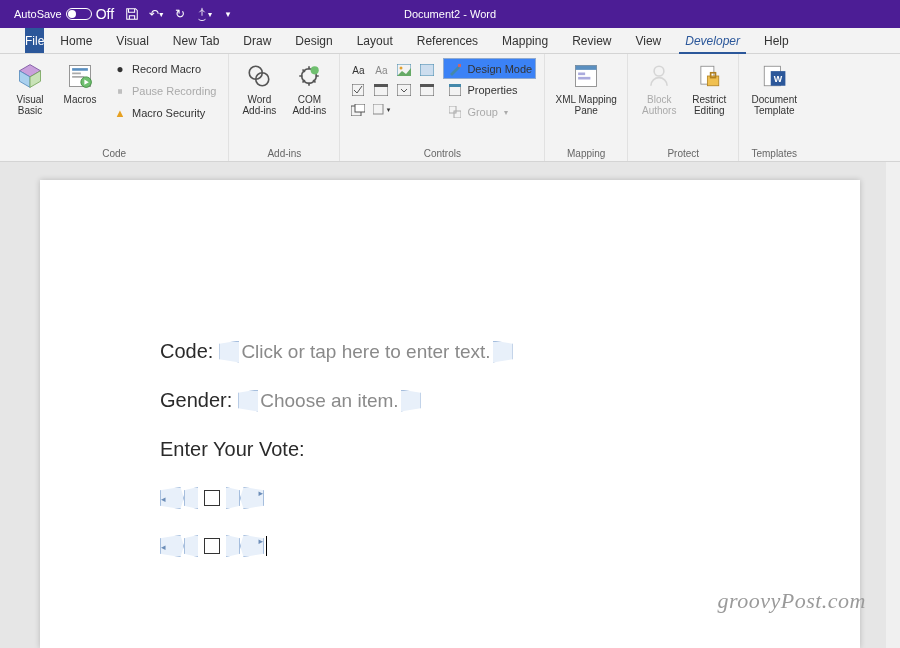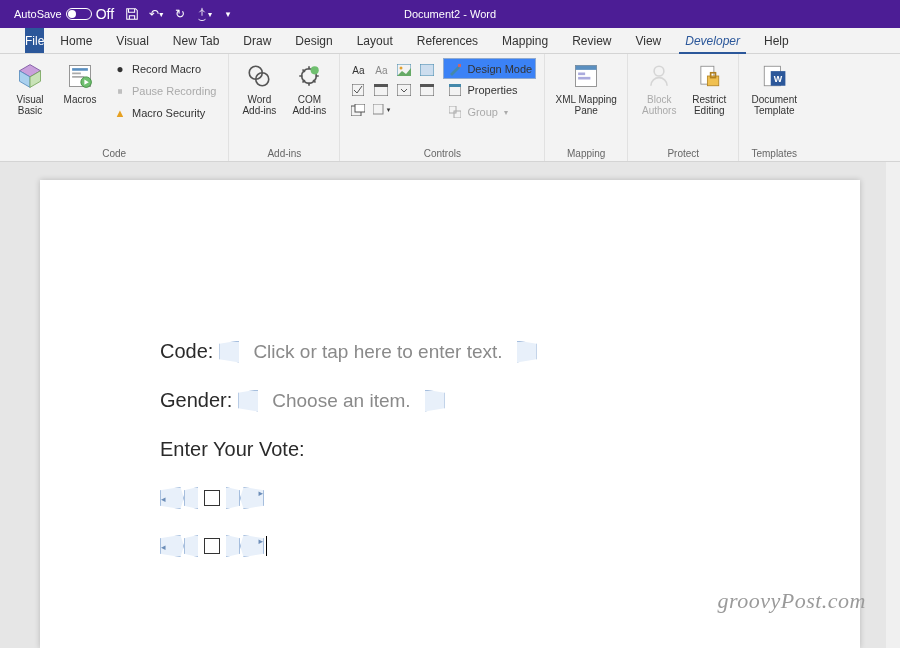--- a/index.html
+++ b/index.html
@@ -40,21 +40,21 @@
 
   
   .docarea { position: absolute; top: 162px; left: 0; right: 0; bottom: 0; background: #e6e6e6; display: flex; justify-content: center; overflow: hidden; }
   .page { width: 820px; background: #fff; margin-top: 18px; box-shadow: 0 0 6px rgba(0,0,0,.2); padding: 160px 120px 40px 120px; position: relative; }
   .field { font-size: 20px; color: #3a3a3a; margin-bottom: 26px; display: flex; align-items: center; gap: 6px; font-family: Calibri, sans-serif; }
   .fieldlabel { color: #2a2a2a; }
   .ccwrap { display: inline-flex; align-items: center; }
   .handle { width: 20px; height: 22px; background: #e8f0fa; border: 1px solid #a6bedd; position: relative; }
   .handle.l { clip-path: polygon(0 15%, 100% 0, 100% 100%, 0 85%); border-right: none; }
   .handle.r { clip-path: polygon(0 0, 100% 15%, 100% 85%, 0 100%); border-left: none; }
-  .ccph { color: #8a8a8a; font-size: 19px; padding: 0 14px; }
+  .ccph { color: #8a8a8a; font-size: 19px; padding: 0 2px; }
   .cbrow { display: flex; align-items: center; gap: 0; margin-bottom: 26px; }
   .cbrow .handle { width: 24px; height: 22px; }
   .cbrow .lh { clip-path: polygon(0 15%, 85% 0, 100% 50%, 85% 100%, 0 85%); }
   .cbrow .rh { clip-path: polygon(15% 0, 100% 15%, 100% 85%, 15% 100%, 0 50%); }
   .cbrow .arrow { color: #6c8db8; font-size: 9px; position: relative; top: 0; }
   .cbox { width: 16px; height: 16px; border: 1.5px solid #333; margin: 0 6px; }
   .cursor { display:inline-block; width:1px; height:20px; background:#000; margin-left:2px; }
 
   .watermark { position: absolute; right: 34px; bottom: 34px; font-family: Georgia, serif; font-size: 22px; color: #9a9a9a; font-style: italic; letter-spacing: .5px; }
 

